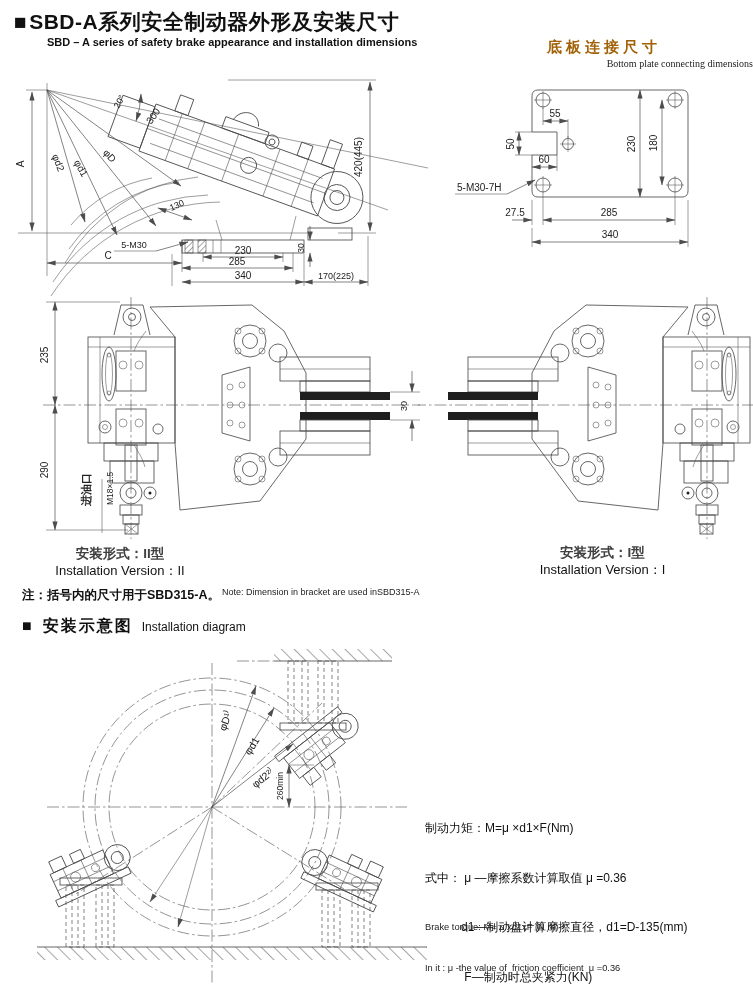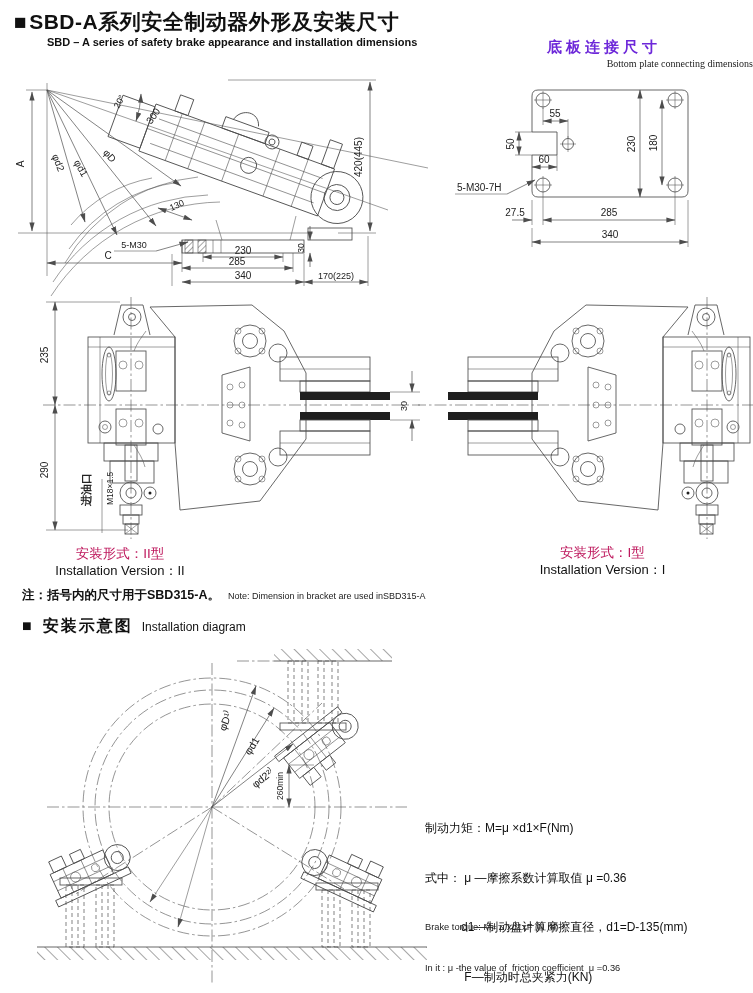--- a/index.html
+++ b/index.html
@@ -3,28 +3,28 @@
 <meta charset="utf-8">
 <style>
   html,body{margin:0;padding:0;background:#e8e8e8;}
   .page{position:relative;width:753px;height:993px;background:#ffffff;margin:0 auto;
         font-family:"Liberation Sans",sans-serif;color:#222;overflow:hidden;}
   .abs{position:absolute;}
   
   .hdr-title{font-size:21px;font-weight:bold;letter-spacing:.5px;color:#111;}
   .hdr-sub{font-size:11px;font-weight:bold;color:#111;}
   
-  .bp-t{font-size:15px;font-weight:bold;letter-spacing:4px;text-align:center;color:#6d28d9;}
+  .bp-t{font-size:15px;font-weight:bold;letter-spacing:4px;text-align:center;color:#a16207;}
   .bp-s{font-size:10px;text-align:right;font-family:"Liberation Serif",serif;color:#222;}
   
   .cap{text-align:center;line-height:17px;}
-  .cap .cn{font-size:13.5px;font-weight:normal;color:#be185d;text-align:center;}
+  .cap .cn{font-size:13.5px;font-weight:bold;color:#404040;text-align:center;}
   .cap .en{font-size:13px;color:#111;}
   
-  .noterow{display:flex;align-items:center;gap:8px;}
+  .noterow{display:flex;align-items:flex-start;gap:2px;}
   .note-cn{font-size:12.5px;font-weight:bold;color:#111;}
   .note-en{font-size:9px;color:#222;}
   
   .insthdr{display:flex;align-items:baseline;gap:9px;}
   .inst-cn{font-size:16px;font-weight:bold;letter-spacing:2px;color:#111;}
   .inst-en{font-size:12px;font-weight:normal;color:#111;}
   
   .cnblock{font-size:12px;line-height:16.5px;white-space:pre;color:#111;}
   .enblock{font-size:9.3px;line-height:13.8px;white-space:pre;color:#222;}
   

